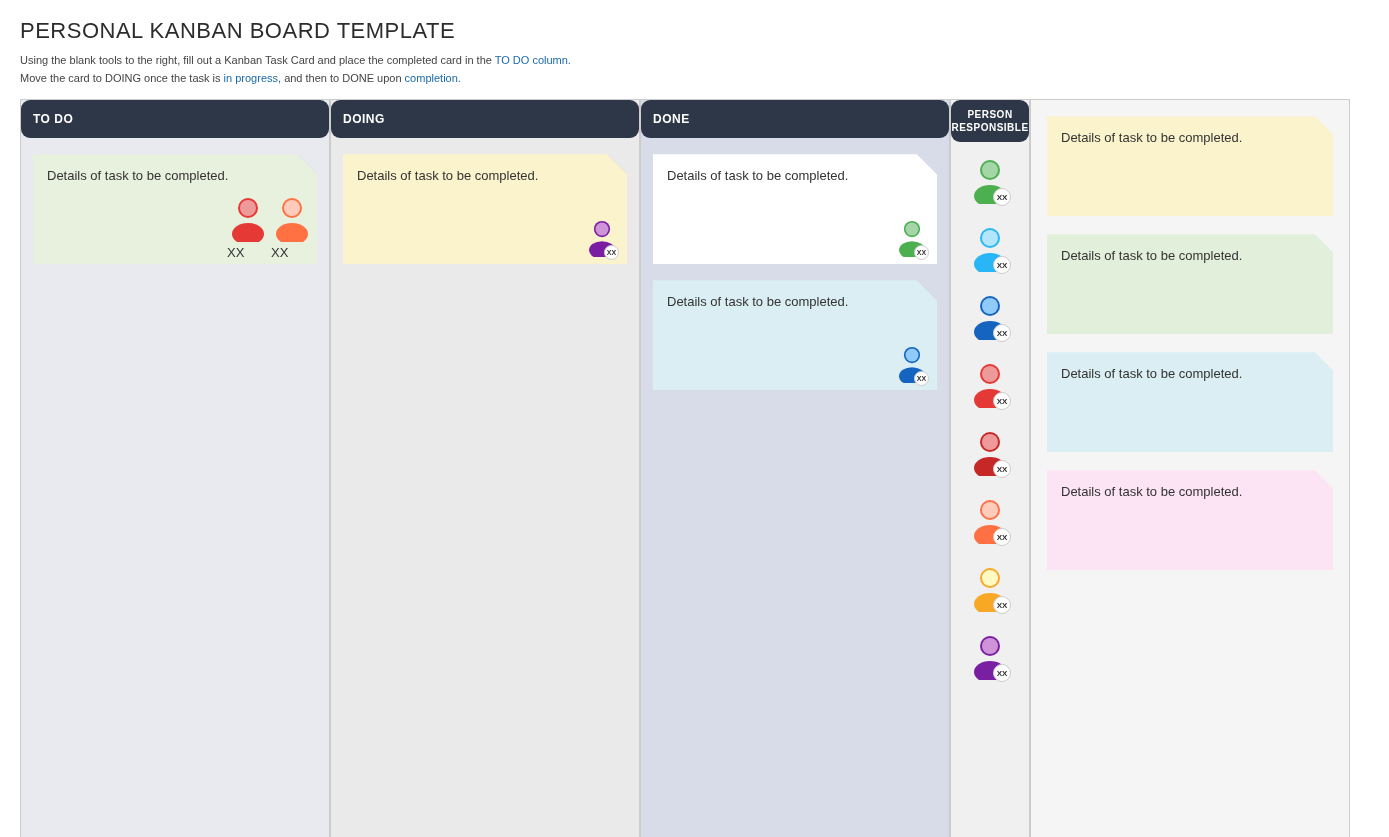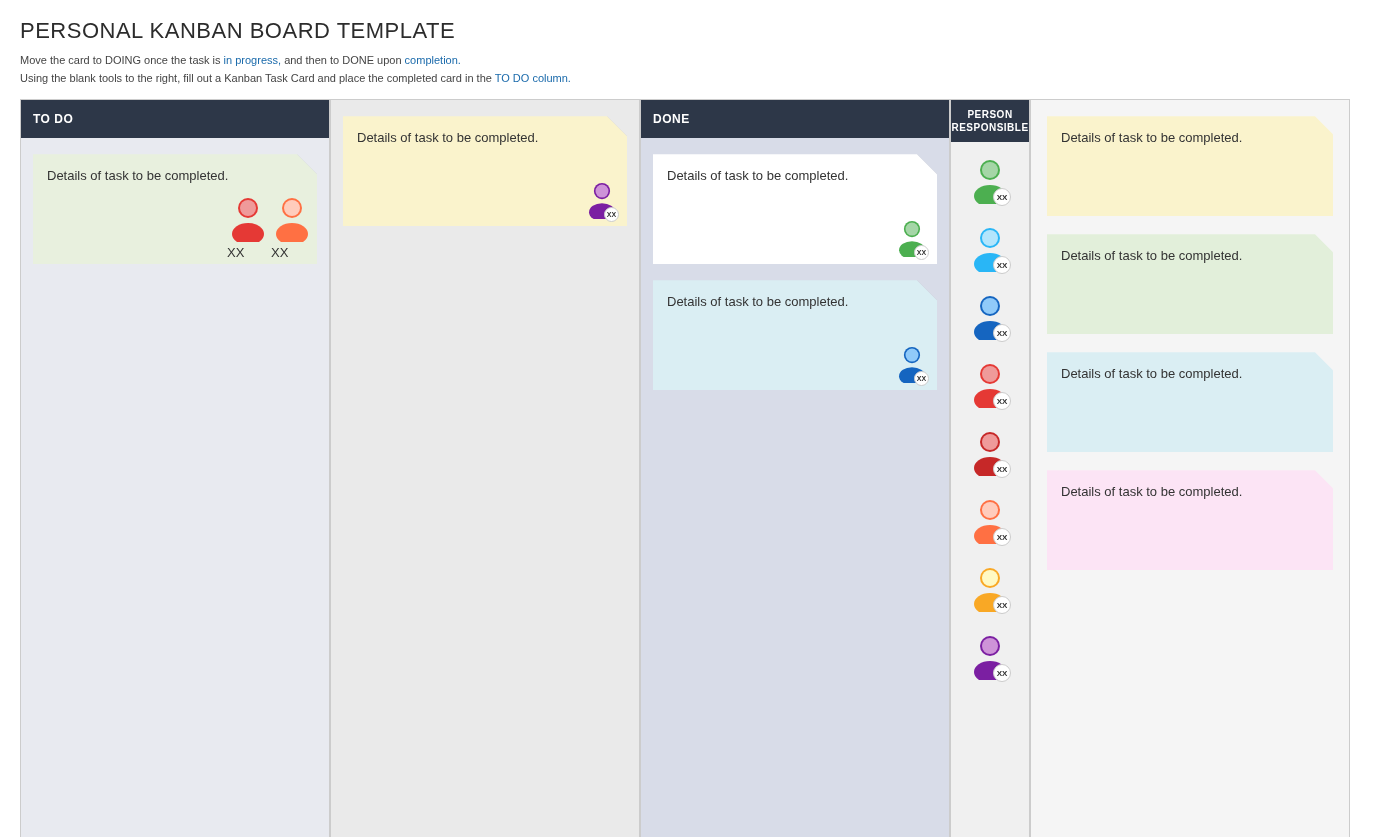--- a/index.html
+++ b/index.html
@@ -46,20 +46,21 @@
     .col-header {
       background: #2d3748;
       color: #fff;
       font-size: 12px;
       font-weight: bold;
       padding: 8px 12px;
       letter-spacing: 0.5px;
       min-height: 38px;
       display: flex;
       align-items: center;
+      border-radius: 9px;
     }
 
     .col-header.person-header {
       font-size: 10px;
       text-align: center;
       justify-content: center;
       flex-direction: column;
       line-height: 1.3;
     }
 
@@ -199,22 +200,22 @@
     .instructions-text span.blue {
       color: #1a6aab;
     }
   </style>
 </head>
 <body>
 
 <div class="page-wrapper">
   <div class="page-title">PERSONAL KANBAN BOARD TEMPLATE</div>
   <div class="instructions-text">
+    <div>Using the blank tools to the right, fill out a Kanban Task Card and place the completed card in the <span class="blue">TO DO column.</span></div>
     <div>Move the card to DOING once the task is <span class="blue">in progress,</span> and then to DONE upon <span class="blue">completion.</span></div>
-    <div>Using the blank tools to the right, fill out a Kanban Task Card and place the completed card in the <span class="blue">TO DO column.</span></div>
   </div>
 
   <div class="board-layout" style="margin-top:12px;">
 
     <div class="board-column col-todo">
       <div class="col-header">
         <span>TO DO</span>
       </div>
       <div class="col-body">
         <div class="task-card card-green-light">
@@ -236,20 +237,23 @@
                 <circle cx="21" cy="12" r="8" fill="#ffccbc"></circle>
               </svg>
               <div class="xx-badge">XX</div>
             </div>
           </div>
         </div>
       </div>
     </div>
 
     <div class="board-column col-doing">
+      <div class="col-header">
+        <span>DOING</span>
+      </div>
       <div class="col-body">
         <div class="task-card card-yellow">
           <span>Details of task to be completed.</span>
           
           <div class="card-avatar" style="position:absolute;bottom:4px;right:8px;">
             <div style="position:relative;display:inline-block;">
               <svg class="avatar-svg" viewBox="0 0 42 46" xmlns="http://www.w3.org/2000/svg">
                 <circle cx="21" cy="12" r="10" fill="#7b1fa2"></circle>
                 <ellipse cx="21" cy="38" rx="16" ry="11" fill="#7b1fa2"></ellipse>
                 <circle cx="21" cy="12" r="8" fill="#ce93d8"></circle>

